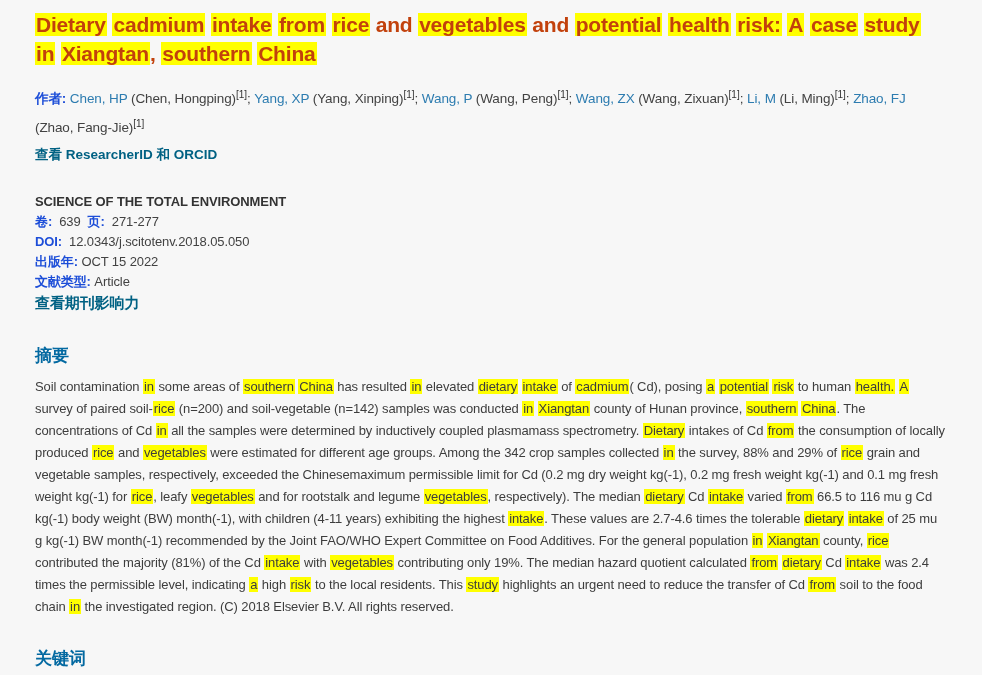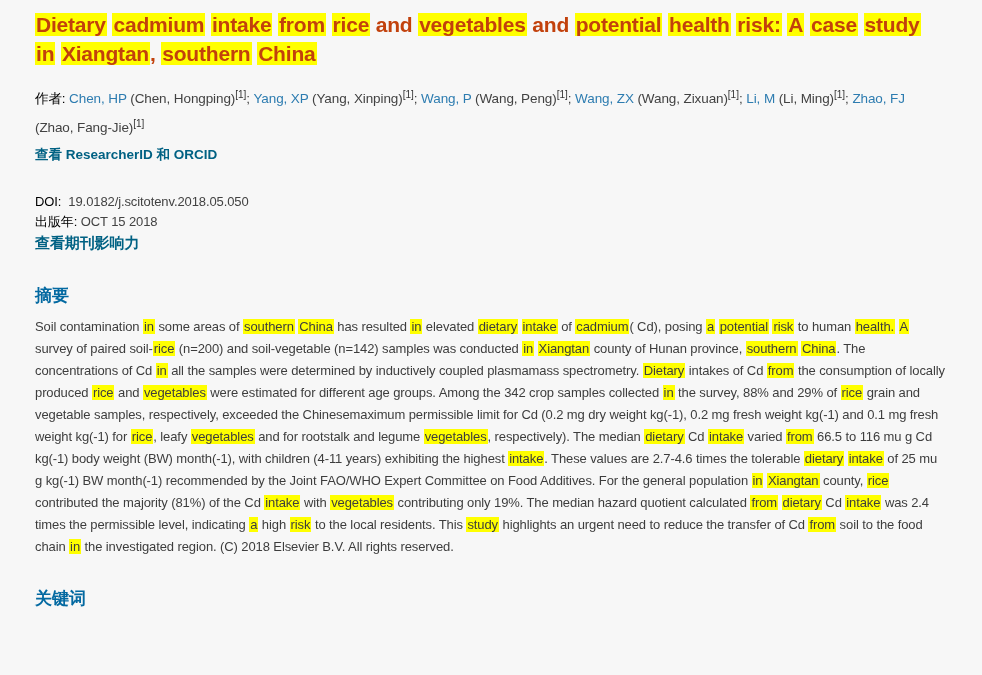--- a/index.html
+++ b/index.html
@@ -9,21 +9,21 @@
     color: #404040;
     width: 982px;
     height: 675px;
     overflow: hidden;
   }
   .page { padding: 6px 37px 0 35px; }
 
   .hl { background: #ffff00; padding: 0 1px; }
   .lnk { color: #2d7cb0; text-decoration: none; cursor: pointer; }
   .sup { vertical-align: super; font-size: 10px; color: #333; letter-spacing: 0; }
-  .lbl { font-weight: normal; color: #000000; }
+  .lbl { font-weight: bold; color: #1d4ed8; }
 
   h1.title {
     font-size: 21px;
     font-weight: bold;
     color: #c2410c;
     line-height: 29px;
     margin: 4px 0 13px 0;
     max-width: 905px;
     letter-spacing: -0.2px;
   }
@@ -73,22 +73,25 @@
 
 <div class="page">
 
   <h1 class="title"><span class="hl">Dietary</span><span> </span><span class="hl">cadmium</span><span> </span><span class="hl">intake</span><span> </span><span class="hl">from</span><span> </span><span class="hl">rice</span><span> and </span><span class="hl">vegetables</span><span> and </span><span class="hl">potential</span><span> </span><span class="hl">health</span><span> </span><span class="hl">risk:</span><span> </span><span class="hl">A</span><span> </span><span class="hl">case</span><span> </span><span class="hl">study</span><span> </span><span class="hl">in</span><span> </span><span class="hl">Xiangtan</span><span>, </span><span class="hl">southern</span><span> </span><span class="hl">China</span></h1>
 
   <p class="authors"><span class="lbl">作者:</span> <span><a class="lnk">Chen, HP</a><span> (Chen, Hongping)</span><span class="sup">[1]</span><span>; </span><a class="lnk">Yang, XP</a><span> (Yang, Xinping)</span><span class="sup">[1]</span><span>; </span><a class="lnk">Wang, P</a><span> (Wang, Peng)</span><span class="sup">[1]</span><span>; </span><a class="lnk">Wang, ZX</a><span> (Wang, Zixuan)</span><span class="sup">[1]</span><span>; </span><a class="lnk">Li, M</a><span> (Li, Ming)</span><span class="sup">[1]</span><span>; </span><a class="lnk">Zhao, FJ</a><span> (Zhao, Fang-Jie)</span><span class="sup">[1]</span></span></p>
 
   <p class="action-row"><a class="action-link">查看 ResearcherID 和 ORCID</a></p>
 
   <div class="pub-block">
-    <p><span class="lbl">DOI:</span>&nbsp; <span>19.0182/j.scitotenv.2018.05.050</span></p>
-    <p><span class="lbl">出版年:</span> <span>OCT 15 2018</span></p>
+    <p class="journal">SCIENCE OF THE TOTAL ENVIRONMENT</p>
+    <p><span class="lbl">卷:</span>&nbsp; <span>639</span>&nbsp;&nbsp;<span class="lbl">页:</span>&nbsp; <span>271-277</span></p>
+    <p><span class="lbl">DOI:</span>&nbsp; <span>12.0343/j.scitotenv.2018.05.050</span></p>
+    <p><span class="lbl">出版年:</span> <span>OCT 15 2022</span></p>
+    <p><span class="lbl">文献类型:</span> <span>Article</span></p>
     <p class="impact-row"><a class="action-link">查看期刊影响力</a></p>
   </div>
 
   <h2 class="section">摘要</h2>
   <p class="abstract"><span>Soil contamination </span><span class="hl">in</span><span> some areas of </span><span class="hl">southern</span><span> </span><span class="hl">China</span><span> has resulted </span><span class="hl">in</span><span> elevated </span><span class="hl">dietary</span><span> </span><span class="hl">intake</span><span> of </span><span class="hl">cadmium</span><span>( Cd), posing </span><span class="hl">a</span><span> </span><span class="hl">potential</span><span> </span><span class="hl">risk</span><span> to human </span><span class="hl">health.</span><span> </span><span class="hl">A</span><span> survey of paired soil-</span><span class="hl">rice</span><span> (n=200) and soil-vegetable (n=142) samples was conducted </span><span class="hl">in</span><span> </span><span class="hl">Xiangtan</span><span> county of Hunan province, </span><span class="hl">southern</span><span> </span><span class="hl">China</span><span>. The concentrations of Cd </span><span class="hl">in</span><span> all the samples were determined by inductively coupled plasmamass spectrometry. </span><span class="hl">Dietary</span><span> intakes of Cd </span><span class="hl">from</span><span> the consumption of locally produced </span><span class="hl">rice</span><span> and </span><span class="hl">vegetables</span><span> were estimated for different age groups. Among the 342 crop samples collected </span><span class="hl">in</span><span> the survey, 88% and 29% of </span><span class="hl">rice</span><span> grain and vegetable samples, respectively, exceeded the Chinesemaximum permissible limit for Cd (0.2 mg dry weight kg(-1), 0.2 mg fresh weight kg(-1) and 0.1 mg fresh weight kg(-1) for </span><span class="hl">rice</span><span>, leafy </span><span class="hl">vegetables</span><span> and for rootstalk and legume </span><span class="hl">vegetables</span><span>, respectively). The median </span><span class="hl">dietary</span><span> Cd </span><span class="hl">intake</span><span> varied </span><span class="hl">from</span><span> 66.5 to 116 mu g Cd kg(-1) body weight (BW) month(-1), with children (4-11 years) exhibiting the highest </span><span class="hl">intake</span><span>. These values are 2.7-4.6 times the tolerable </span><span class="hl">dietary</span><span> </span><span class="hl">intake</span><span> of 25 mu g kg(-1) BW month(-1) recommended by the Joint FAO/WHO Expert Committee on Food Additives. For the general population </span><span class="hl">in</span><span> </span><span class="hl">Xiangtan</span><span> county, </span><span class="hl">rice</span><span> contributed the majority (81%) of the Cd </span><span class="hl">intake</span><span> with </span><span class="hl">vegetables</span><span> contributing only 19%. The median hazard quotient calculated </span><span class="hl">from</span><span> </span><span class="hl">dietary</span><span> Cd </span><span class="hl">intake</span><span> was 2.4 times the permissible level, indicating </span><span class="hl">a</span><span> high </span><span class="hl">risk</span><span> to the local residents. This </span><span class="hl">study</span><span> highlights an urgent need to reduce the transfer of Cd </span><span class="hl">from</span><span> soil to the food chain </span><span class="hl">in</span><span> the investigated region. (C) 2018 Elsevier B.V. All rights reserved.</span></p>
 
   <h2 class="section">关键词</h2>
 
 </div>
 

